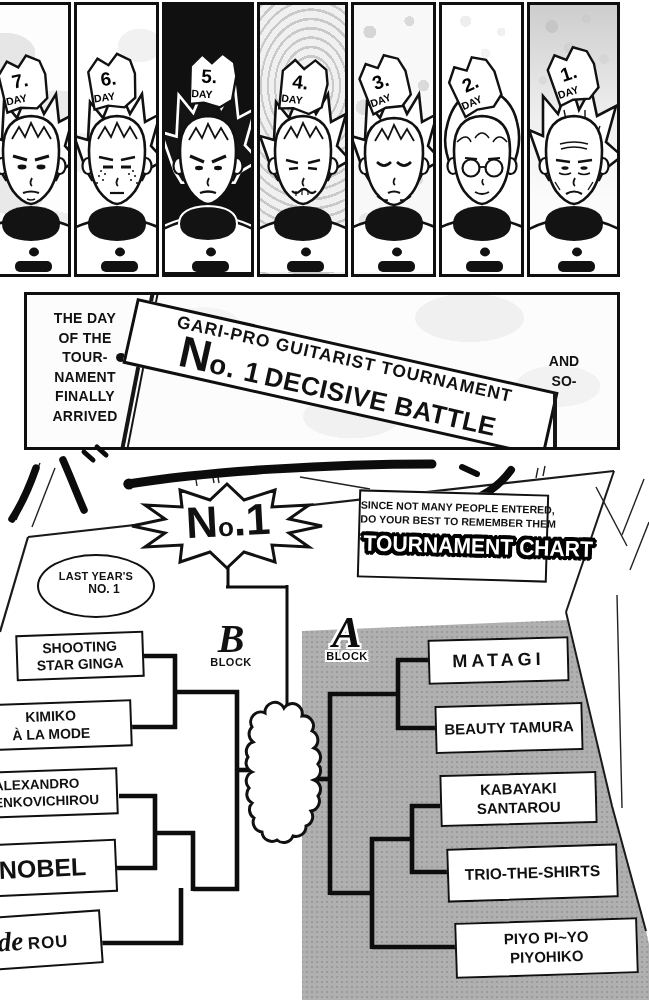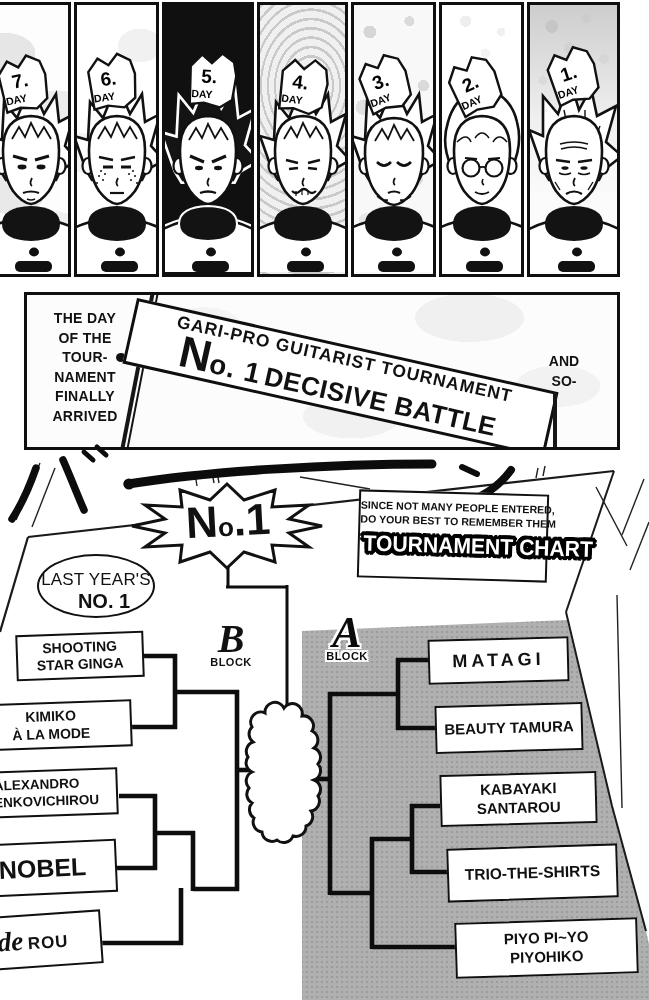--- a/index.html
+++ b/index.html
@@ -67,22 +67,22 @@
   .rl2 .bt{font-size:26px;letter-spacing:.5px;}
   .rod{position:absolute;left:526px;top:98px;width:4px;height:57px;background:#161616;}
   .rod:after{content:"";position:absolute;left:-2px;bottom:-5px;width:8px;height:8px;border-radius:50%;background:#161616;}
   .ov{position:absolute;box-sizing:border-box;}
   .burst-label{left:158px;top:496px;width:140px;text-align:center;transform:rotate(-3deg);
                font-weight:900;white-space:nowrap;}
   .burst-label .n1{font-size:44px;}
   .burst-label .n2{font-size:26px;}
   .lastyear{left:37px;top:554px;width:118px;height:64px;background:#fff;border:2.5px solid #111;
             border-radius:50%;text-align:center;padding-top:14px;}
-  .ly1{font-size:17px;font-weight:400;letter-spacing:.2px;}
-  .ly2{font-size:20px;font-weight:900;margin-left:16px;}
+  .ly1{font-size:11px;font-weight:700;letter-spacing:.2px;}
+  .ly2{font-size:12px;font-weight:900;margin-left:16px;}
   .notebox{left:358px;top:492px;width:190px;height:88px;background:#fff;border:2.5px solid #111;
            transform:rotate(1.6deg);text-align:center;padding-top:7px;}
   .nb1{font-size:10.6px;font-weight:700;line-height:13.5px;white-space:nowrap;}
   .nbt{margin-top:5px;font-size:22px;font-weight:900;color:#fff;letter-spacing:0;white-space:nowrap;
        transform:scaleX(.96);
        text-shadow:-3px -3px 0 #000,3px -3px 0 #000,-3px 3px 0 #000,3px 3px 0 #000,
                    -3px 0 0 #000,3px 0 0 #000,0 -3px 0 #000,0 3px 0 #000,
                    -2px -4px 0 #000,2px 4px 0 #000,4px 2px 0 #000,-4px -2px 0 #000,
                    4px -2px 0 #000,-4px 2px 0 #000,2px -4px 0 #000,-2px 4px 0 #000;}
   .blocklabel{text-align:center;}

